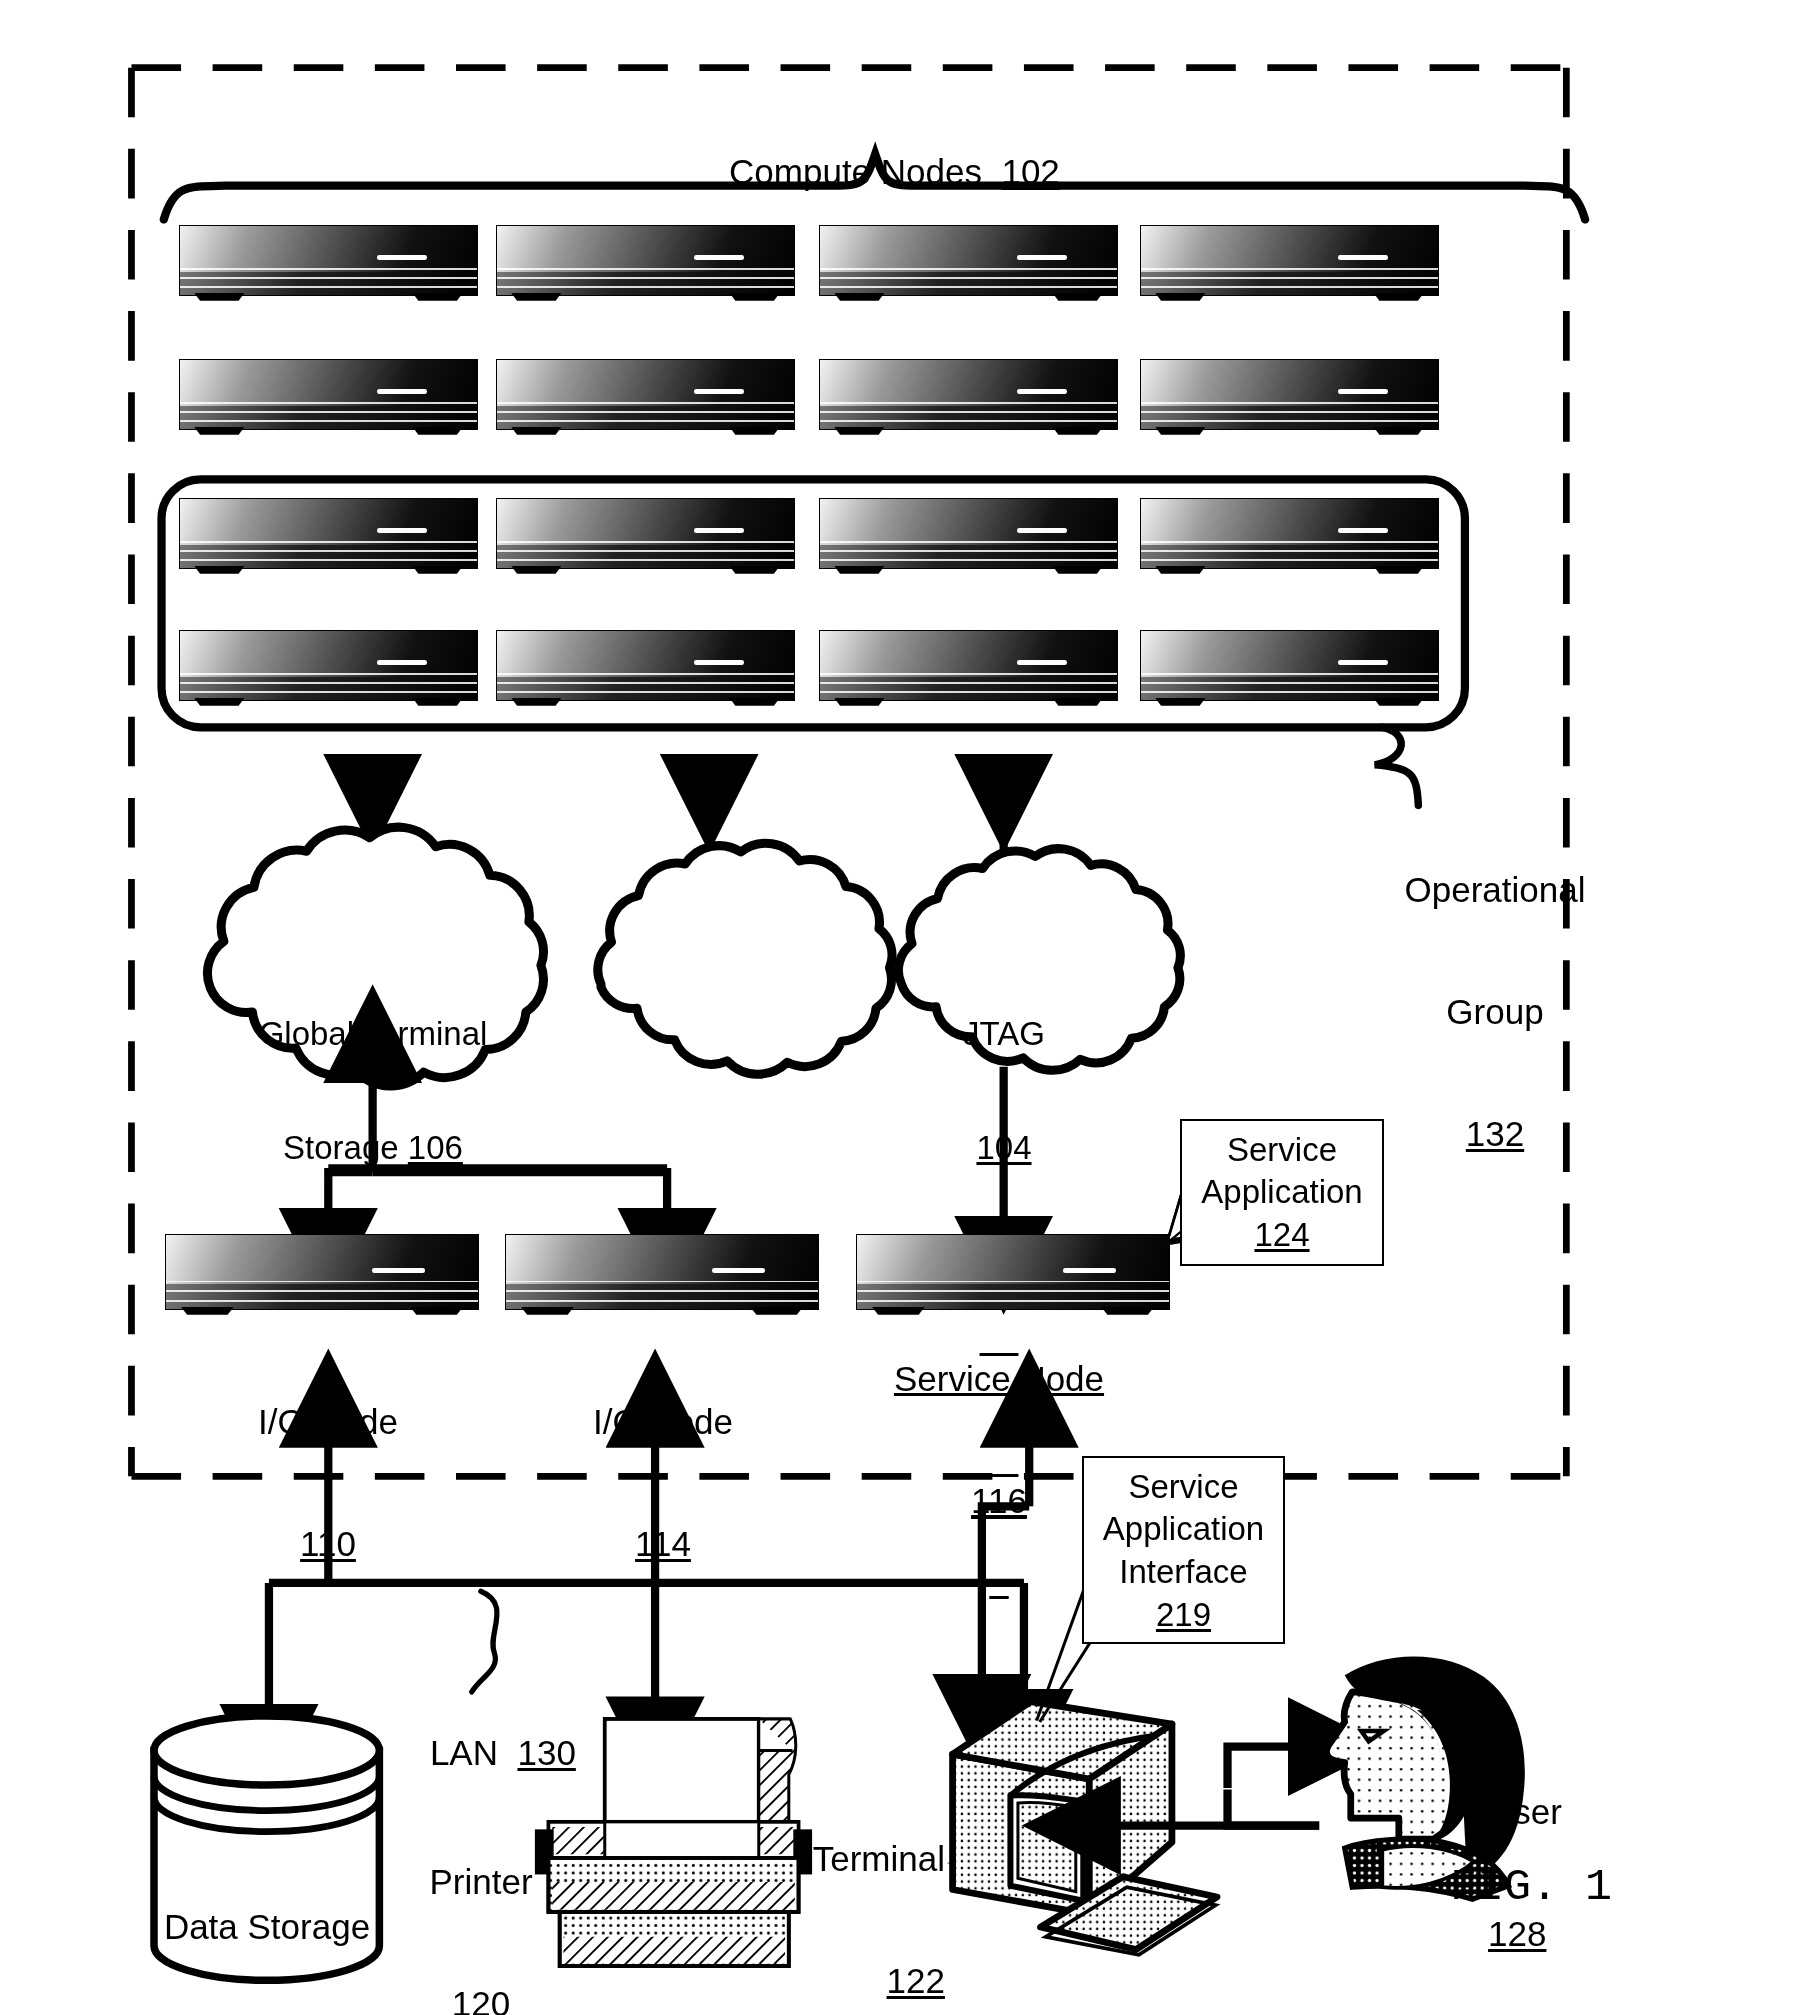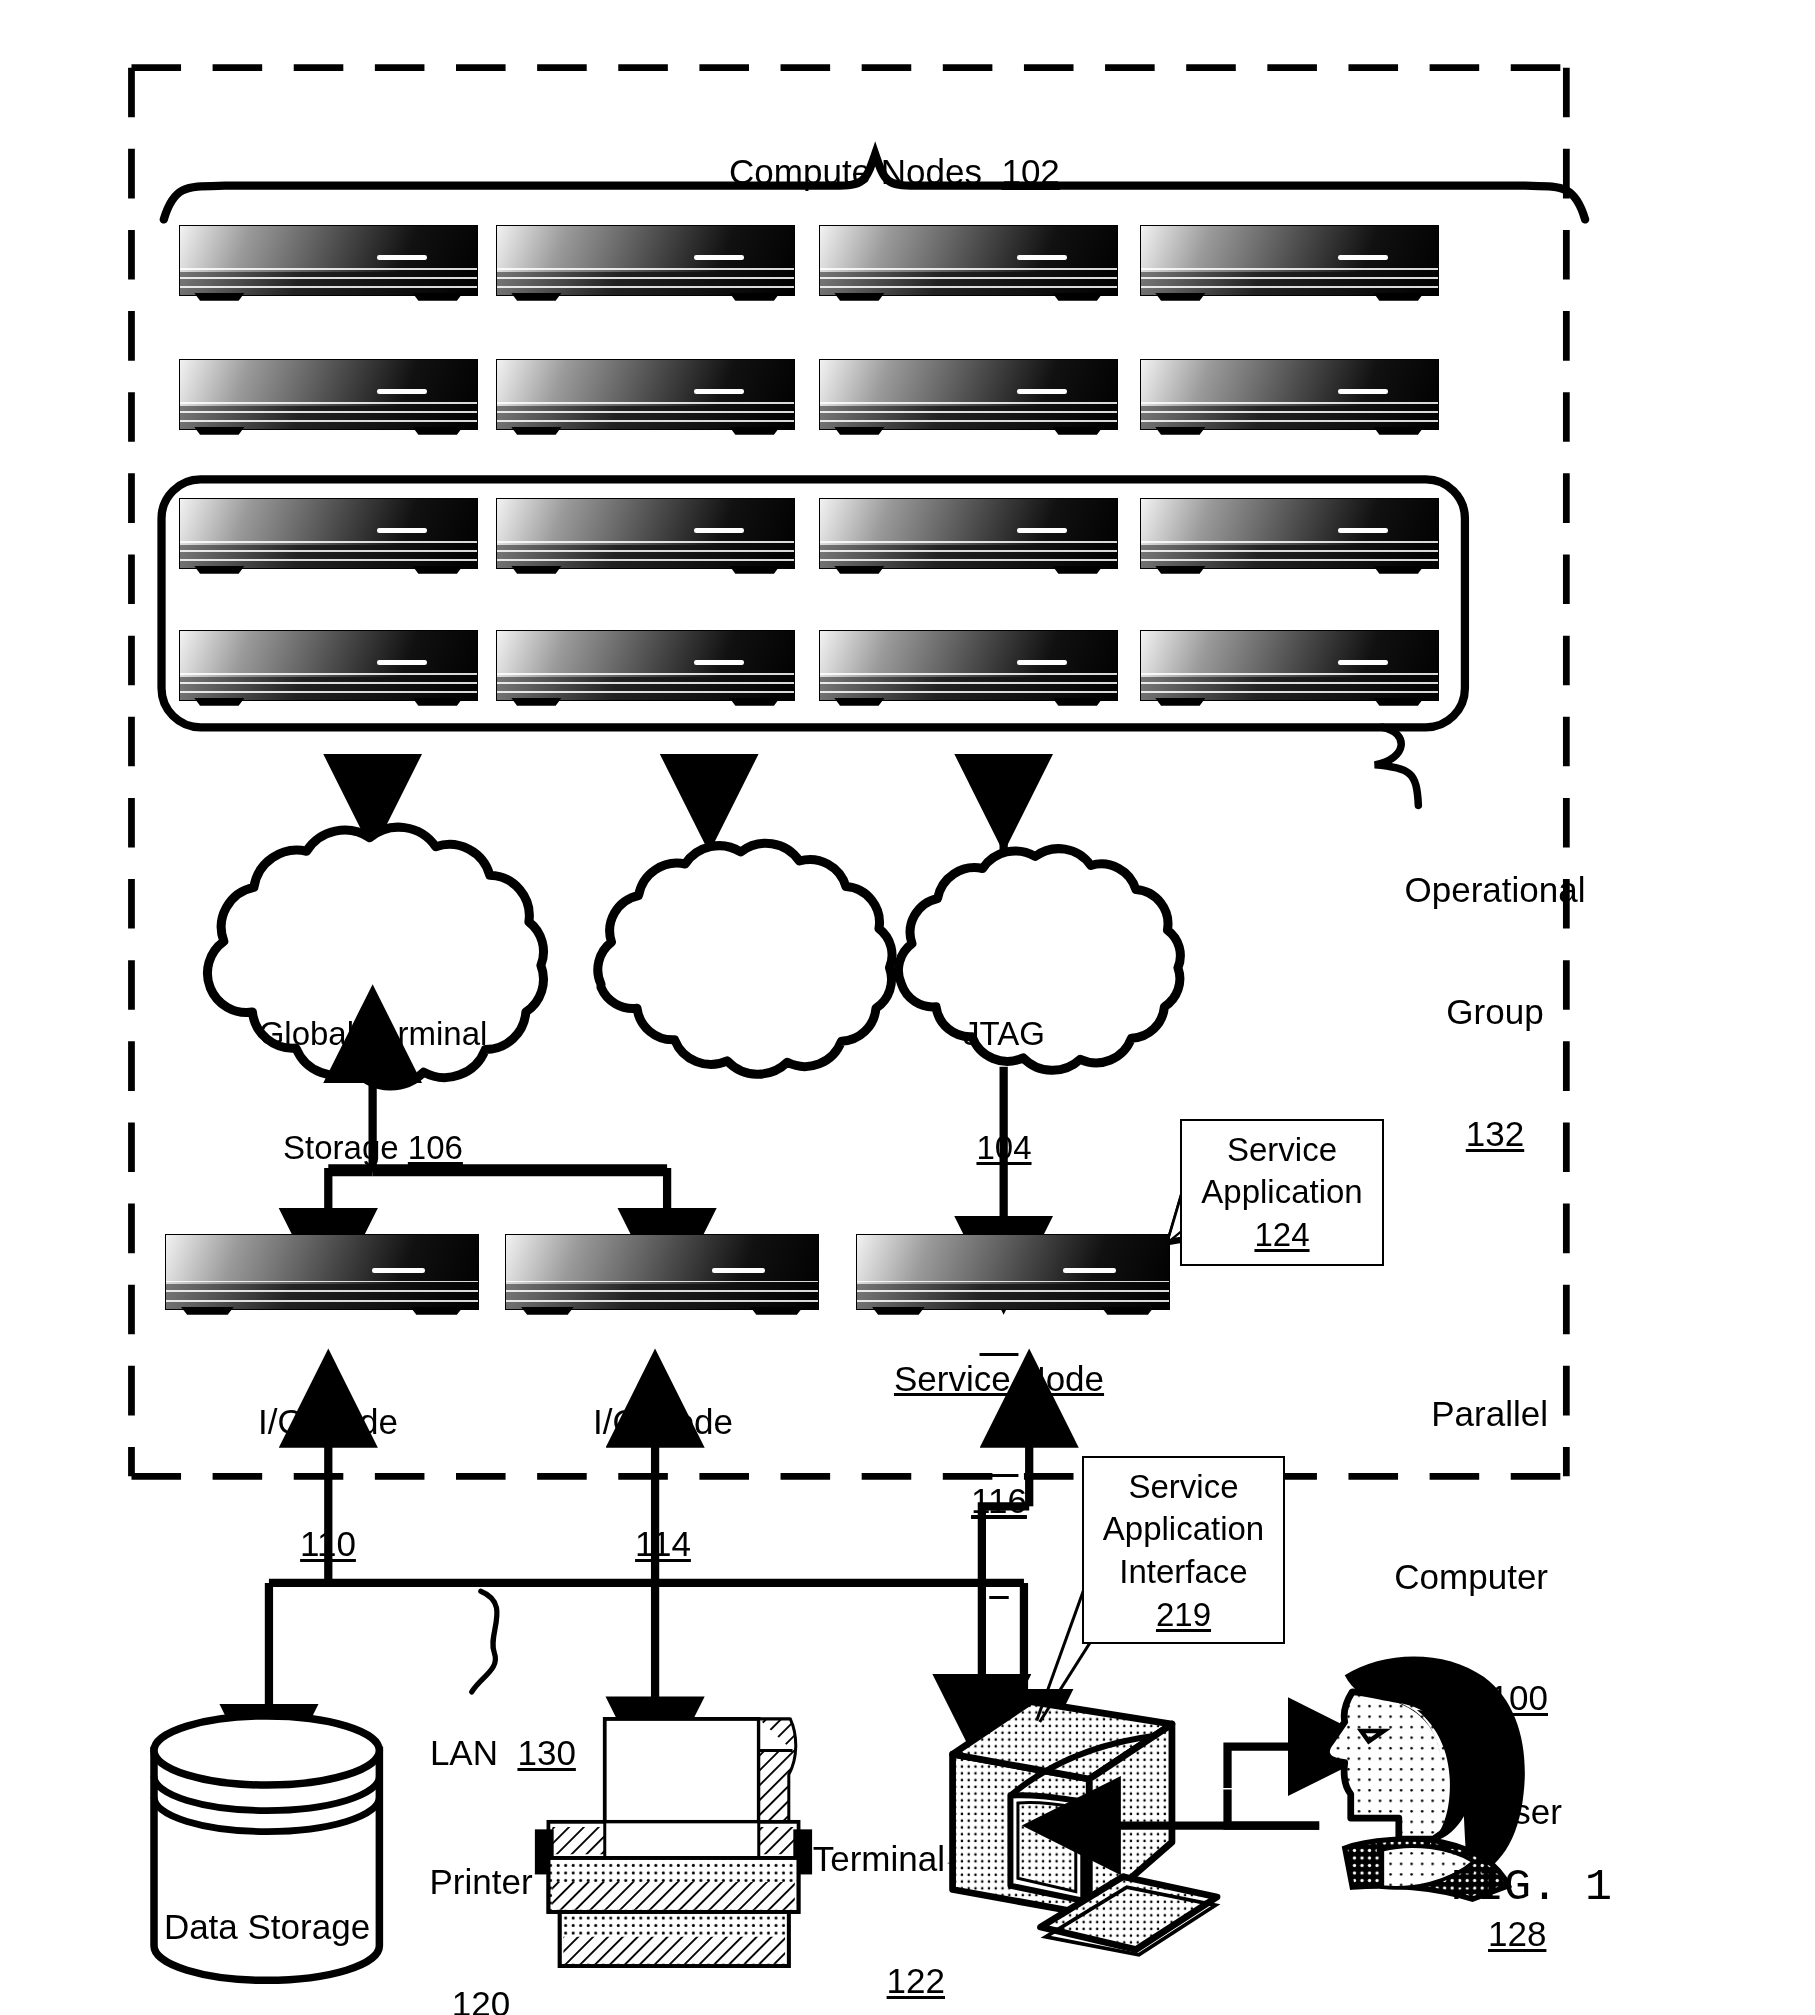--- a/index.html
+++ b/index.html
@@ -622,26 +622,20 @@
     <div class="ref">124</div>
   </div>
 
   <div class="box-lbl" style="left:1082px; top:1456px; width:203px; height:188px;">
     <div>Service</div>
     <div>Application</div>
     <div>Interface</div>
     <div class="ref">219</div>
   </div>
 
-  <div class="lbl lbl-r f46" style="left:1548px; top:1313px; text-align:right;">
-    <div>Parallel</div>
-    
-    <div>Computer</div>
-    <div class="ref">100</div>
-  </div>
 
   <div class="lbl f46" style="left:391px; top:1692px;">
     <span>LAN</span><span>&nbsp;&nbsp;</span><span class="ref">130</span>
   </div>
 
   <div class="lbl lbl-c f46" style="left:267px; top:1826px;">
     <div>Data Storage</div>
     
   </div>
 

